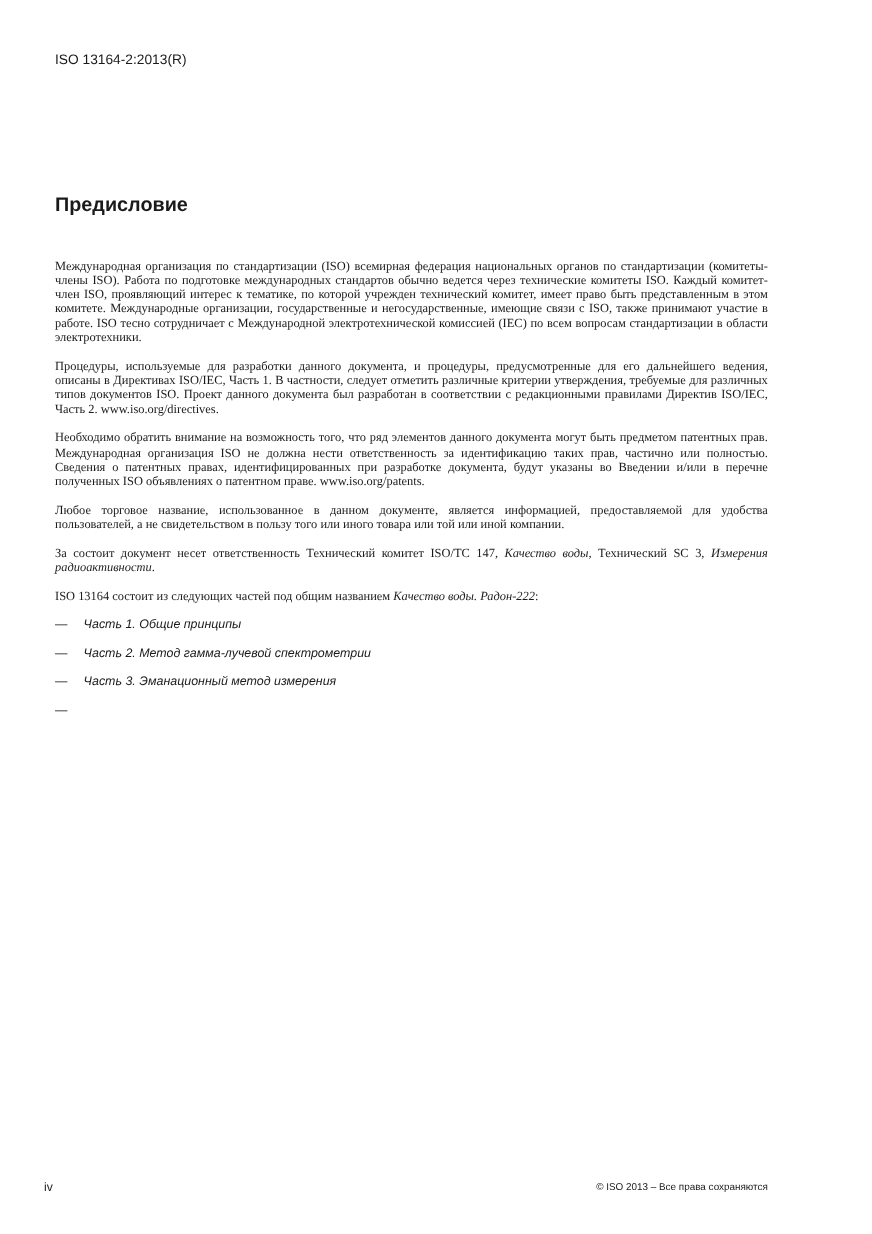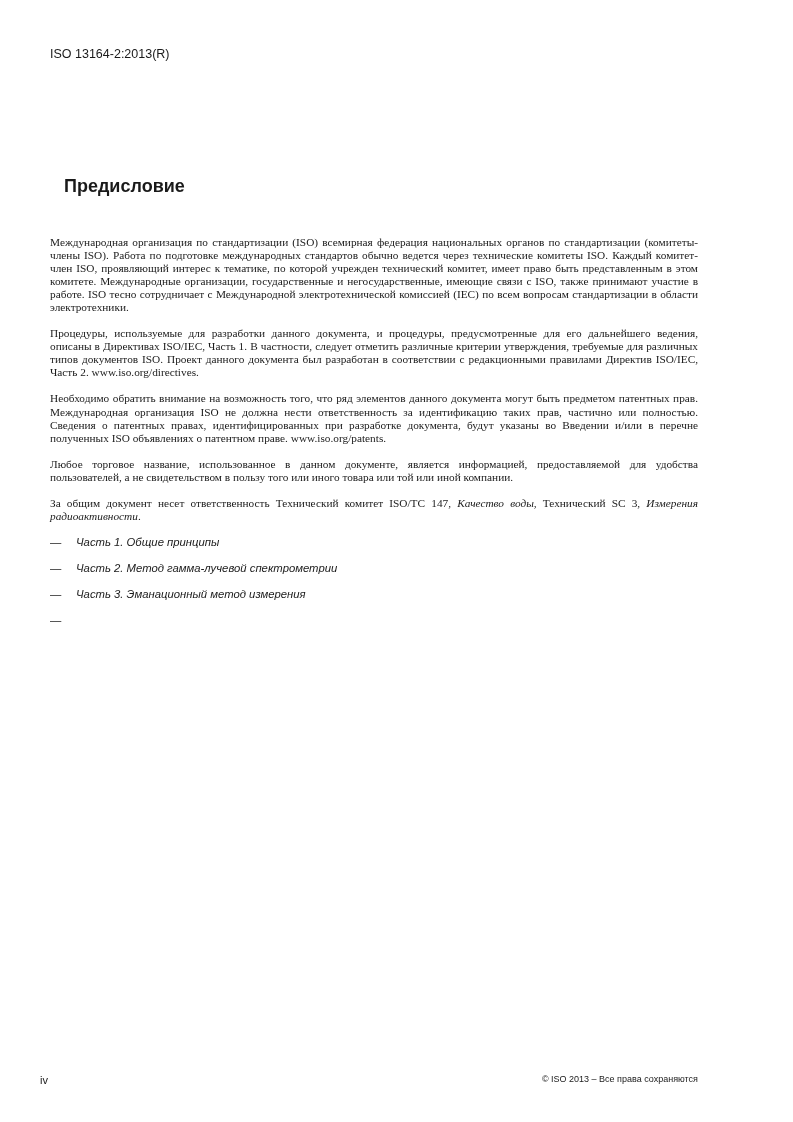--- a/index.html
+++ b/index.html
@@ -1,18 +1,18 @@
 <!DOCTYPE html>
 <html><head>
   <meta charset="utf-8">
   <style>
     html, body { margin: 0; padding: 0; background: #ffffff; }
     body { width: 793px; height: 1122px; position: relative; overflow: hidden; font-family: "Liberation Sans", sans-serif; color: #1a1a1a; }
     .header { position: absolute; left: 50px; top: 47px; font-size: 12.5px; font-weight: normal; }
-    .title { position: absolute; left: 64px; top: 176px; font-size: 18px; font-weight: bold; margin: 0; }
+    .title { position: absolute; left: 50px; top: 176px; font-size: 18px; font-weight: bold; margin: 0; }
     .content { position: absolute; left: 50px; top: 236px; width: 648px; font-size: 11.3px; line-height: 13.05px; }
     .content p { margin: 0 0 13px 0; text-align: justify; font-family: Liberation Serif, serif; }
     .content p.last-left { text-align: left; }
     .dash-item { display: flex; margin: 0 0 13px 0; }
     .dash { width: 26px; flex: 0 0 26px; }
     .ital { font-style: italic; }
     .footer-page { position: absolute; left: 40px; top: 1074px; font-size: 11px; }
     .footer-copy { position: absolute; right: 95px; top: 1074px; font-size: 9px; }
   </style>
 </head>
@@ -21,21 +21,24 @@
 <div class="header">ISO 13164-2:2013(R)</div>
 
 <h1 class="title">Предисловие</h1>
 
 <div class="content">
   <p>Международная организация по стандартизации (ISO) всемирная федерация национальных органов по стандартизации (комитеты-члены ISO). Работа по подготовке международных стандартов обычно ведется через технические комитеты ISO. Каждый комитет-член ISO, проявляющий интерес к тематике, по которой учрежден технический комитет, имеет право быть представленным в этом комитете. Международные организации, государственные и негосударственные, имеющие связи с ISO, также принимают участие в работе. ISO тесно сотрудничает с Международной электротехнической комиссией (IEC) по всем вопросам стандартизации в области электротехники.</p>
   <p>Процедуры, используемые для разработки данного документа, и процедуры, предусмотренные для его дальнейшего ведения, описаны в Директивах ISO/IEC, Часть 1. В частности, следует отметить различные критерии утверждения, требуемые для различных типов документов ISO. Проект данного документа был разработан в соответствии с редакционными правилами Директив ISO/IEC, Часть 2. www.iso.org/directives.</p>
   <p>Необходимо обратить внимание на возможность того, что ряд элементов данного документа могут быть предметом патентных прав. Международная организация ISO не должна нести ответственность за идентификацию таких прав, частично или полностью. Сведения о патентных правах, идентифицированных при разработке документа, будут указаны во Введении и/или в перечне полученных ISO объявлениях о патентном праве. www.iso.org/patents.</p>
   <p>Любое торговое название, использованное в данном документе, является информацией, предоставляемой для удобства пользователей, а не свидетельством в пользу того или иного товара или той или иной компании.</p>
   <p>
-    <span>За общим документ несет ответственность Технический комитет ISO/TC 147, </span><span class="ital">Качество воды</span><span>, Технический SC 3, </span><span class="ital">Измерения радиоактивности</span><span>.</span>
+    <span>За состоит документ несет ответственность Технический комитет ISO/TC 147, </span><span class="ital">Качество воды</span><span>, Технический SC 3, </span><span class="ital">Измерения радиоактивности</span><span>.</span>
+  </p>
+  <p class="last-left">
+    <span>ISO 13164 состоит из следующих частей под общим названием </span><span class="ital">Качество воды. Радон-222</span><span>:</span>
   </p>
 
   <div class="dash-item">
     <span class="dash">—</span>
     <span class="ital">Часть 1. Общие принципы</span>
   </div>
   <div class="dash-item">
     <span class="dash">—</span>
     <span class="ital">Часть 2. Метод гамма-лучевой спектрометрии</span>
   </div>

